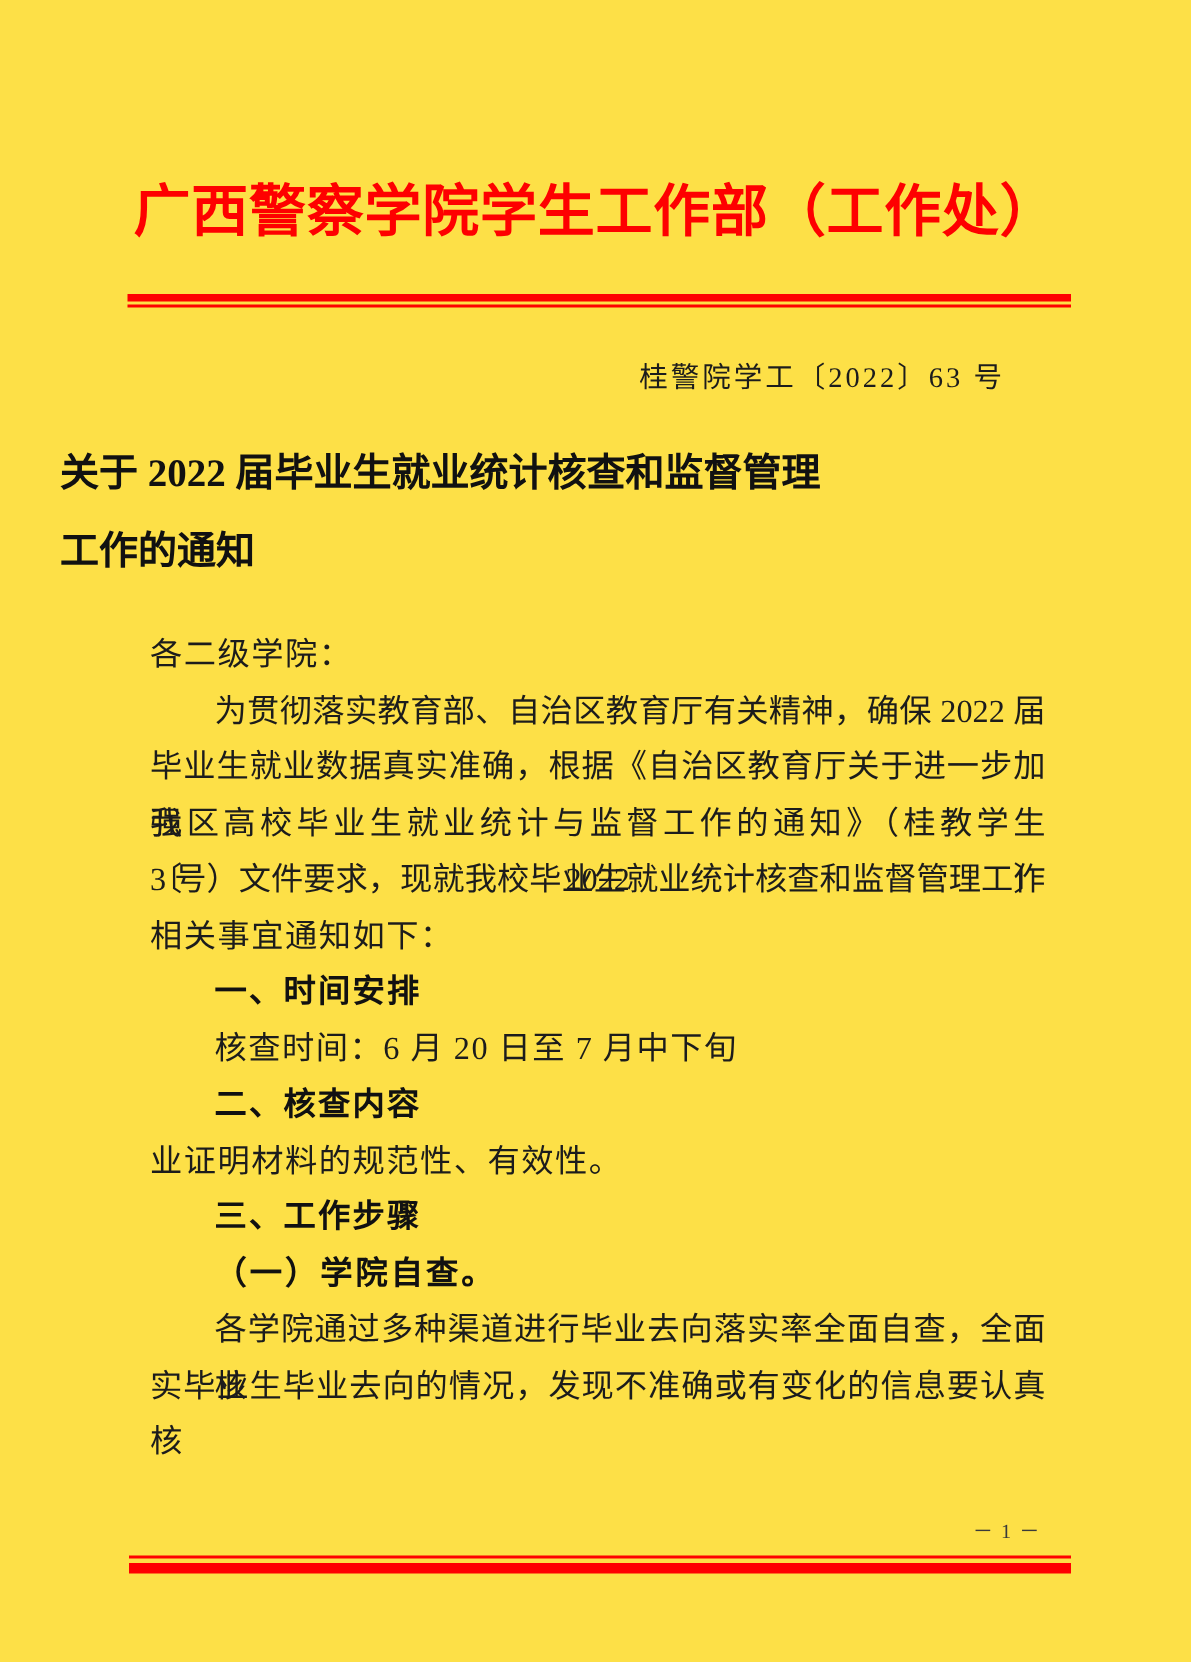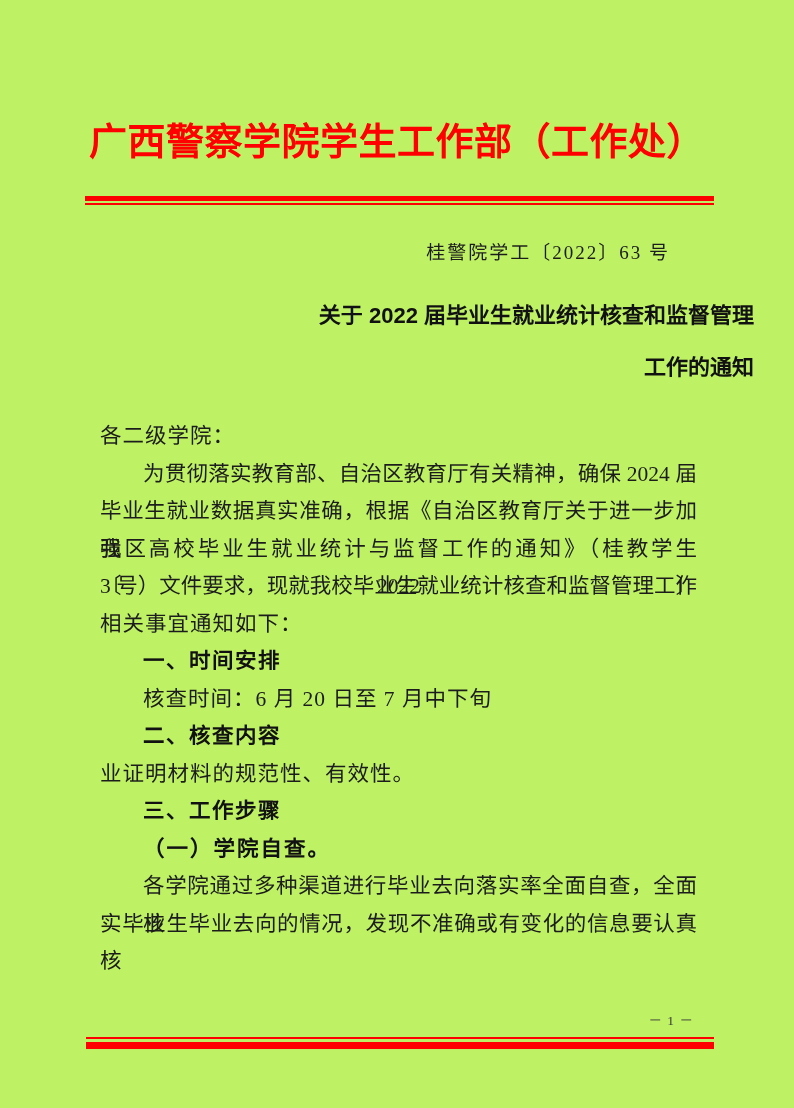--- a/index.html
+++ b/index.html
@@ -6,21 +6,21 @@
     --accent-red:#fe0000;
     --text:#1c1c1c;
     --muted:#3a3a3a;
   }
   *{margin:0;padding:0;box-sizing:border-box;}
   html,body{background:#fff;}
   body{font-family:"Liberation Serif","DejaVu Serif",serif;}
   .page{
     position:relative;
     width:794px;height:1108px;
-    background:#bef264;
+    background:#fde047;
     overflow:hidden;
     margin:0 auto;
     color:var(--text);
   }
   
   .masthead{
     position:absolute;top:110px;left:0;right:0;
     text-align:center;
     font-size:38px;line-height:64px;
     font-weight:700;
@@ -36,25 +36,25 @@
   .doc-number{
     position:absolute;top:240px;right:124px;
     font-size:19px;line-height:26px;
     letter-spacing:2px;
     color:var(--text);
     white-space:nowrap;
   }
   
   .doc-title{
     position:absolute;top:290px;left:40px;right:40px;
-    text-align:right;
-    font-size:22px;line-height:52px;
+    text-align:left;
+    font-size:26px;line-height:52px;
     font-weight:700;
     color:#111;
-    font-family:Liberation Sans, sans-serif;
+    font-family:Liberation Serif, serif;
   }
   
   .body{
     position:absolute;top:418px;left:100px;right:97px;
     font-size:21.5px;
     color:var(--text);
   }
   .ln{
     line-height:37.5px;height:37.5px;
     white-space:nowrap;
@@ -105,21 +105,21 @@
 
   <div class="doc-number">桂警院学工〔2022〕63 号</div>
 
   <div class="doc-title">
     <span>关于 2022 届毕业生就业统计核查和监督管理</span><br>
     <span>工作的通知</span>
   </div>
 
   <div class="body">
     <p class="ln">各二级学院：</p>
-    <p class="ln ind j">为贯彻落实教育部、自治区教育厅有关精神，确保 2024 届</p>
+    <p class="ln ind j">为贯彻落实教育部、自治区教育厅有关精神，确保 2022 届</p>
     <p class="ln j">毕业生就业数据真实准确，根据《自治区教育厅关于进一步加强</p>
     <p class="ln j">我区高校毕业生就业统计与监督工作的通知》（桂教学生〔2022〕</p>
     <p class="ln j">3 号）文件要求，现就我校毕业生就业统计核查和监督管理工作</p>
     <p class="ln">相关事宜通知如下：</p>
     <p class="ln ind hd">一、时间安排</p>
     <p class="ln ind">核查时间：6 月 20 日至 7 月中下旬</p>
     <p class="ln ind hd">二、核查内容</p>
     <p class="ln">业证明材料的规范性、有效性。</p>
     <p class="ln ind hd">三、工作步骤</p>
     <p class="ln ind kai">（一）学院自查。</p>

